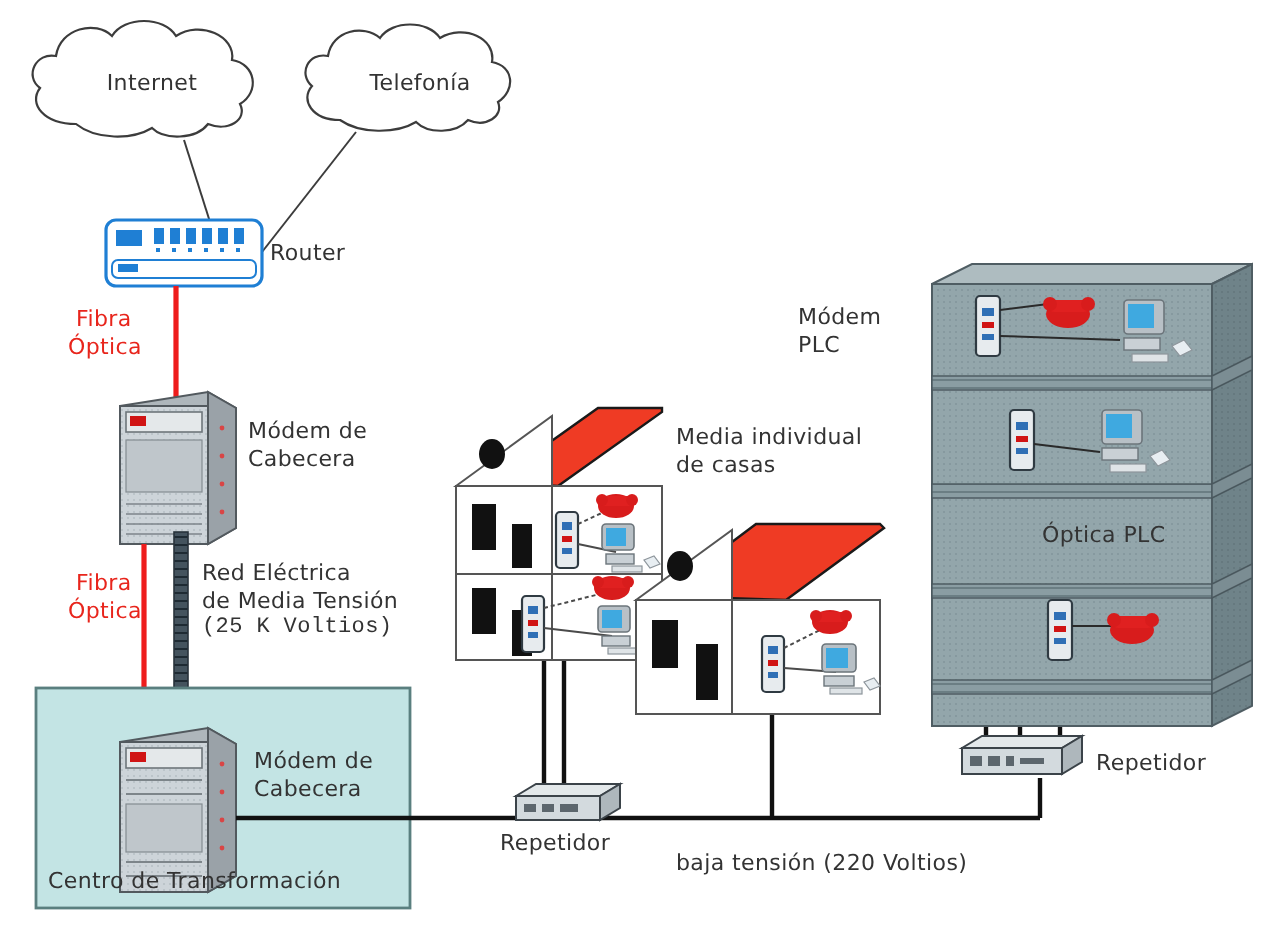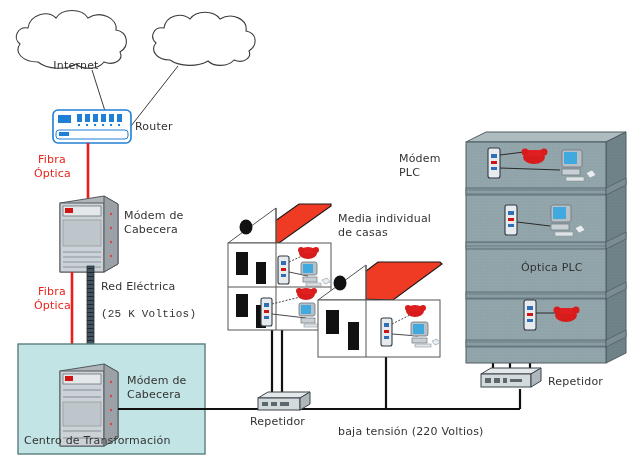--- a/index.html
+++ b/index.html
@@ -28,21 +28,20 @@
     color: #333333;
     white-space: pre;
     line-height: 13px;
     letter-spacing: 0.2px;
   }
   .lbl-red {
     color: #e8251c;
   }
   .lbl-c {
     text-align: center;
-    margin-top: 24px;
   }
   .lbl-r {
     text-align: left;
   }
 </style>
 </head>
 <body>
 
 <div id="stage">
 
@@ -367,33 +366,35 @@
       <g>
         <ellipse cx="566" cy="315" rx="11" ry="7" fill="#d81c1c"></ellipse>
         <rect x="556" y="308" width="21" height="6" rx="3" fill="#e02020"></rect>
         <circle cx="557" cy="310" r="3.5" fill="#d81c1c"></circle>
         <circle cx="576" cy="310" r="3.5" fill="#d81c1c"></circle>
       </g>
     </g>
   </svg>
 
   <div class="lbl lbl-c" style="left:26px; top:35px; width:100px;">Internet</div>
+  <div class="lbl lbl-c" style="left:160px; top:35px; width:100px;">Telefonía</div>
 
   <div class="lbl" style="left:135px; top:120px;">Router</div>
 
   <div class="lbl lbl-red" style="left:38px; top:153px;">Fibra</div>
   <div class="lbl lbl-red" style="left:34px; top:167px;">Óptica</div>
 
   <div class="lbl" style="left:124px; top:209px;">Módem de</div>
   <div class="lbl" style="left:124px; top:223px;">Cabecera</div>
 
   <div class="lbl lbl-red" style="left:38px; top:285px;">Fibra</div>
   <div class="lbl lbl-red" style="left:34px; top:299px;">Óptica</div>
 
   <div class="lbl" style="left:101px; top:280px;">Red Eléctrica</div>
+  <div class="lbl" style="left:101px; top:294px;">de Media Tensión</div>
   <div class="lbl" style="left:101px; top:308px;font-family:Liberation Mono, monospace;">(25 K Voltios)</div>
 
   <div class="lbl" style="left:127px; top:374px;">Módem de</div>
   <div class="lbl" style="left:127px; top:388px;">Cabecera</div>
 
   <div class="lbl" style="left:24px; top:434px;">Centro de Transformación</div>
 
   <div class="lbl" style="left:338px; top:212px;">Media individual</div>
   <div class="lbl" style="left:338px; top:226px;">de casas</div>
 

